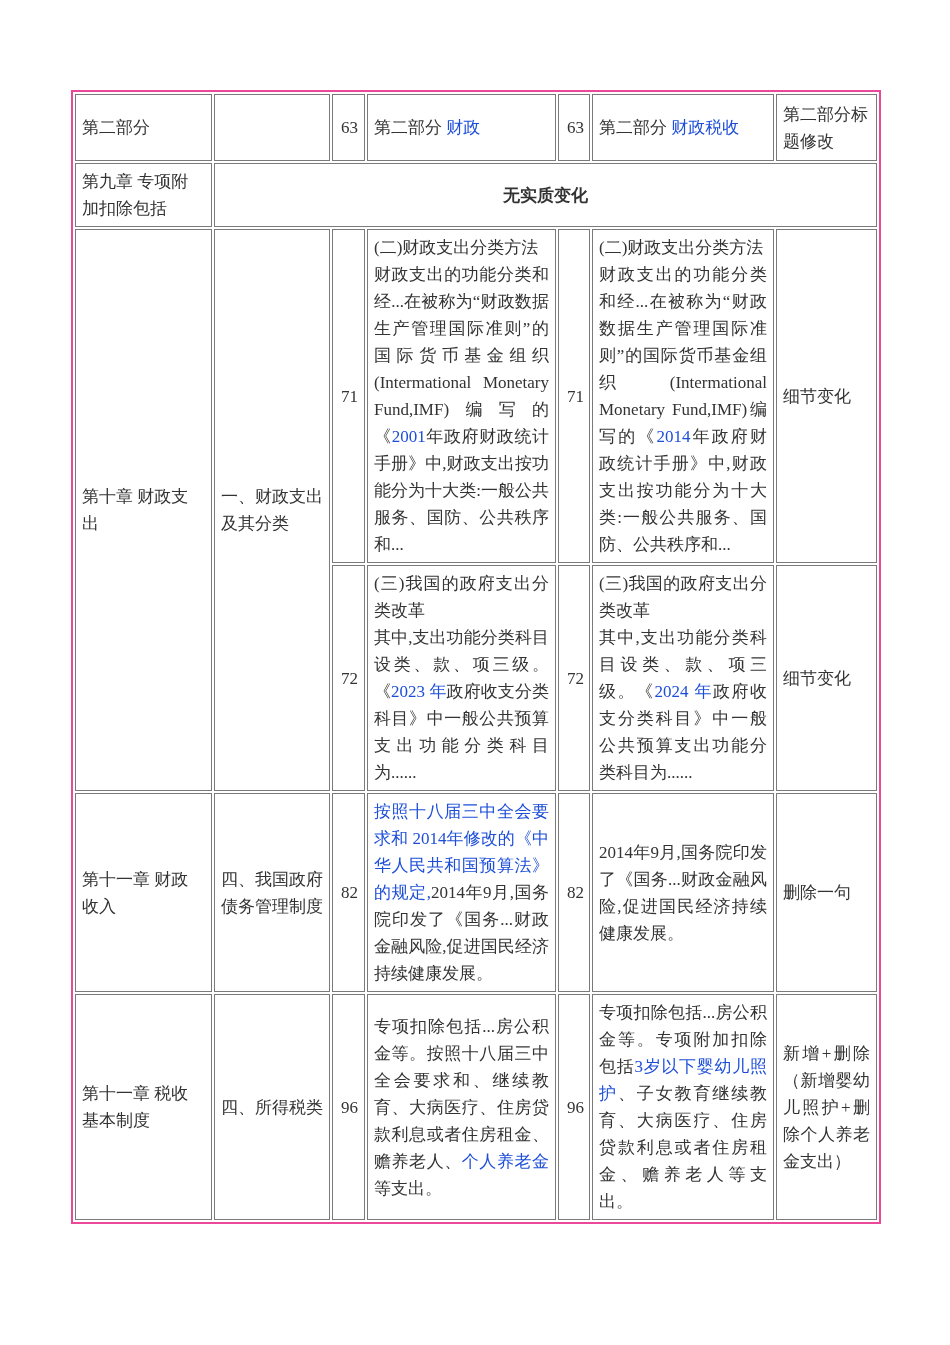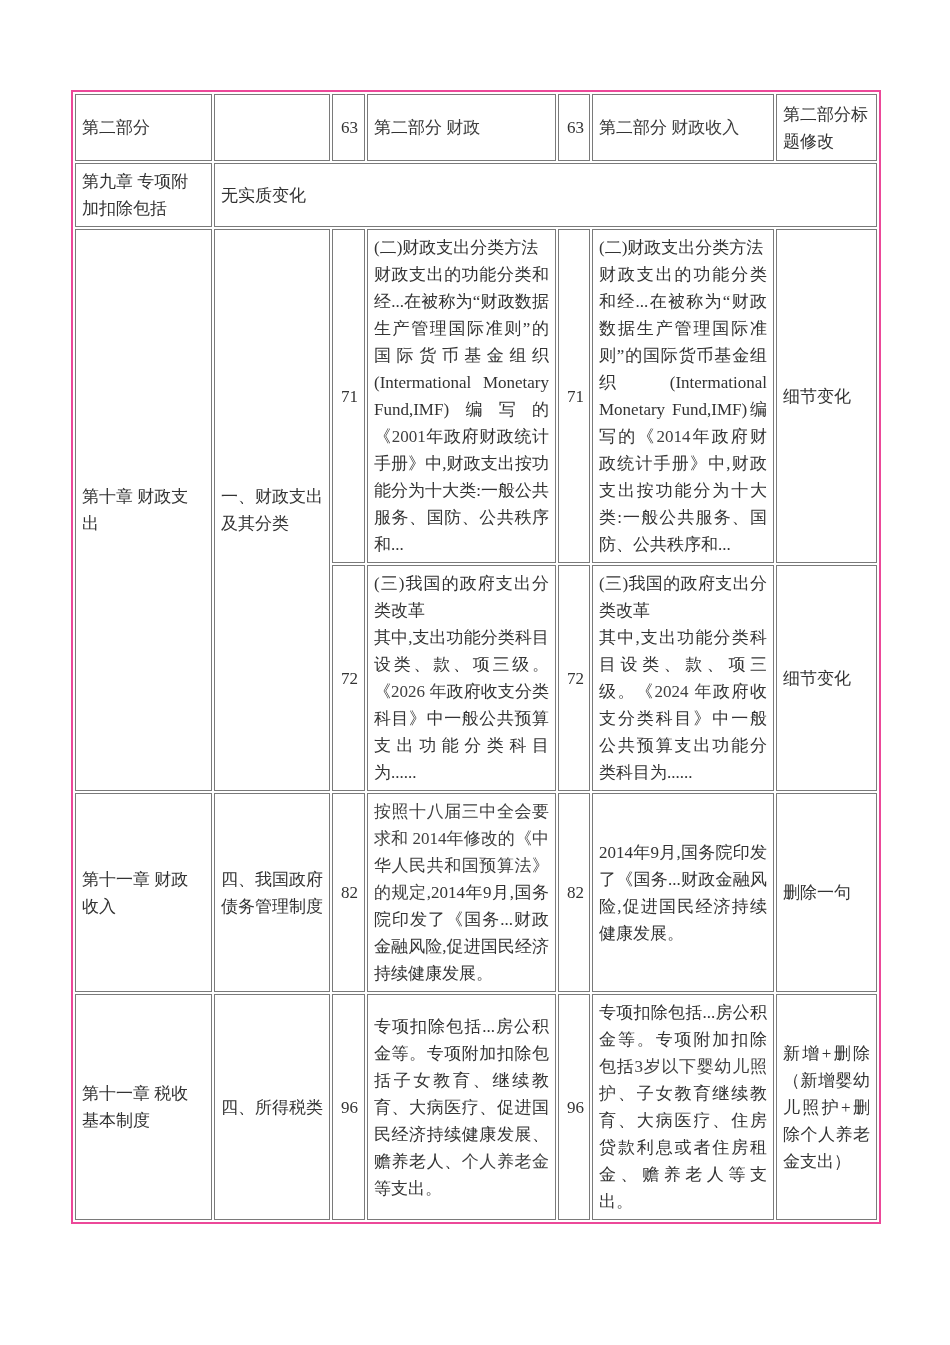--- a/index.html
+++ b/index.html
@@ -25,22 +25,22 @@
   td {
     border: 1px solid #7a7a7a;
     vertical-align: middle;
     padding: 4px 6px;
     font-size: 17px;
     line-height: 27px;
     overflow: hidden;
   }
   td.text-cell { white-space: pre-wrap; text-align: justify; }
   td.page-cell { text-align: center; padding: 4px 8px; }
-  .red  { color: #404040; }
-  .bold { font-weight: normal; }
+  .red  { color: #1d4ed8; }
+  .bold { font-weight: bold; text-align: center; }
   tr.r1 td { height: 67px; }
   tr.r2 td { height: 61px; }
   tr.r3 td { height: 311px; margin-left: 12px; }
   tr.r4 td { height: 216px; }
   tr.r5 td { height: 174px; }
   tr.r6 td { height: 193px; }
 </style>
 </head>
 <body>
 
@@ -56,21 +56,21 @@
       <col style="width:101px">
     </colgroup>
     <tbody>
 
       <tr class="r1">
         <td>第二部分</td>
         <td></td>
         <td class="page-cell">63</td>
         <td class="text-cell"><span>第二部分 </span><span class="red">财政</span></td>
         <td class="page-cell">63</td>
-        <td class="text-cell"><span>第二部分 </span><span class="red">财政收入</span></td>
+        <td class="text-cell"><span>第二部分 </span><span class="red">财政税收</span></td>
         <td>第二部分标题修改</td>
       </tr>
 
       <tr class="r2">
         <td>第九章 专项附加扣除包括</td>
         <td colspan="6" class="bold">无实质变化</td>
       </tr>
 
       <tr class="r3">
         <td rowspan="2">第十章 财政支出</td>
@@ -80,42 +80,42 @@
 财政支出的功能分类和经...在被称为“财政数据生产管理国际准则”的国际货币基金组织(Intermational Monetary Fund,IMF)编写的《</span><span class="red">2001</span><span>年政府财政统计手册》中,财政支出按功能分为十大类:一般公共服务、国防、公共秩序和...</span></td>
         <td class="page-cell">71</td>
         <td class="text-cell"><span>(二)财政支出分类方法
 财政支出的功能分类和经...在被称为“财政数据生产管理国际准则”的国际货币基金组织(Intermational Monetary Fund,IMF)编写的《</span><span class="red">2014</span><span>年政府财政统计手册》中,财政支出按功能分为十大类:一般公共服务、国防、公共秩序和...</span></td>
         <td>细节变化</td>
       </tr>
 
       <tr class="r4">
         <td class="page-cell">72</td>
         <td class="text-cell"><span>(三)我国的政府支出分类改革
-其中,支出功能分类科目设类、款、项三级。《</span><span class="red">2026 年</span><span>政府收支分类科目》中一般公共预算支出功能分类科目为......</span></td>
+其中,支出功能分类科目设类、款、项三级。《</span><span class="red">2023 年</span><span>政府收支分类科目》中一般公共预算支出功能分类科目为......</span></td>
         <td class="page-cell">72</td>
         <td class="text-cell"><span>(三)我国的政府支出分类改革
 其中,支出功能分类科目设类、款、项三级。《</span><span class="red">2024 年</span><span>政府收支分类科目》中一般公共预算支出功能分类科目为......</span></td>
         <td>细节变化</td>
       </tr>
 
       <tr class="r5">
         <td>第十一章 财政收入</td>
         <td>四、我国政府债务管理制度</td>
         <td class="page-cell">82</td>
         <td class="text-cell"><span class="red">按照十八届三中全会要求和 2014年修改的《中华人民共和国预算法》的规定,</span><span>2014年9月,国务院印发了《国务...财政金融风险,促进国民经济持续健康发展。</span></td>
         <td class="page-cell">82</td>
         <td class="text-cell"><span>2014年9月,国务院印发了《国务...财政金融风险,促进国民经济持续健康发展。</span></td>
         <td>删除一句</td>
       </tr>
 
       <tr class="r6">
         <td>第十一章 税收基本制度</td>
         <td>四、所得税类</td>
         <td class="page-cell">96</td>
-        <td class="text-cell"><span>专项扣除包括...房公积金等。专项附加扣除包括子女教育、继续教育、大病医疗、促进国民经济持续健康发展、赡养老人、</span><span class="red">个人养老金</span><span>等支出。</span></td>
+        <td class="text-cell"><span>专项扣除包括...房公积金等。按照十八届三中全会要求和、继续教育、大病医疗、住房贷款利息或者住房租金、赡养老人、</span><span class="red">个人养老金</span><span>等支出。</span></td>
         <td class="page-cell">96</td>
         <td class="text-cell"><span>专项扣除包括...房公积金等。专项附加扣除包括</span><span class="red">3岁以下婴幼儿照护</span><span>、子女教育继续教育、大病医疗、住房贷款利息或者住房租金、赡养老人等支出。</span></td>
         <td class="text-cell">新增+删除（新增婴幼儿照护+删除个人养老金支出）</td>
       </tr>
 
     </tbody>
   </table>
 </div>
 
 </body></html>

